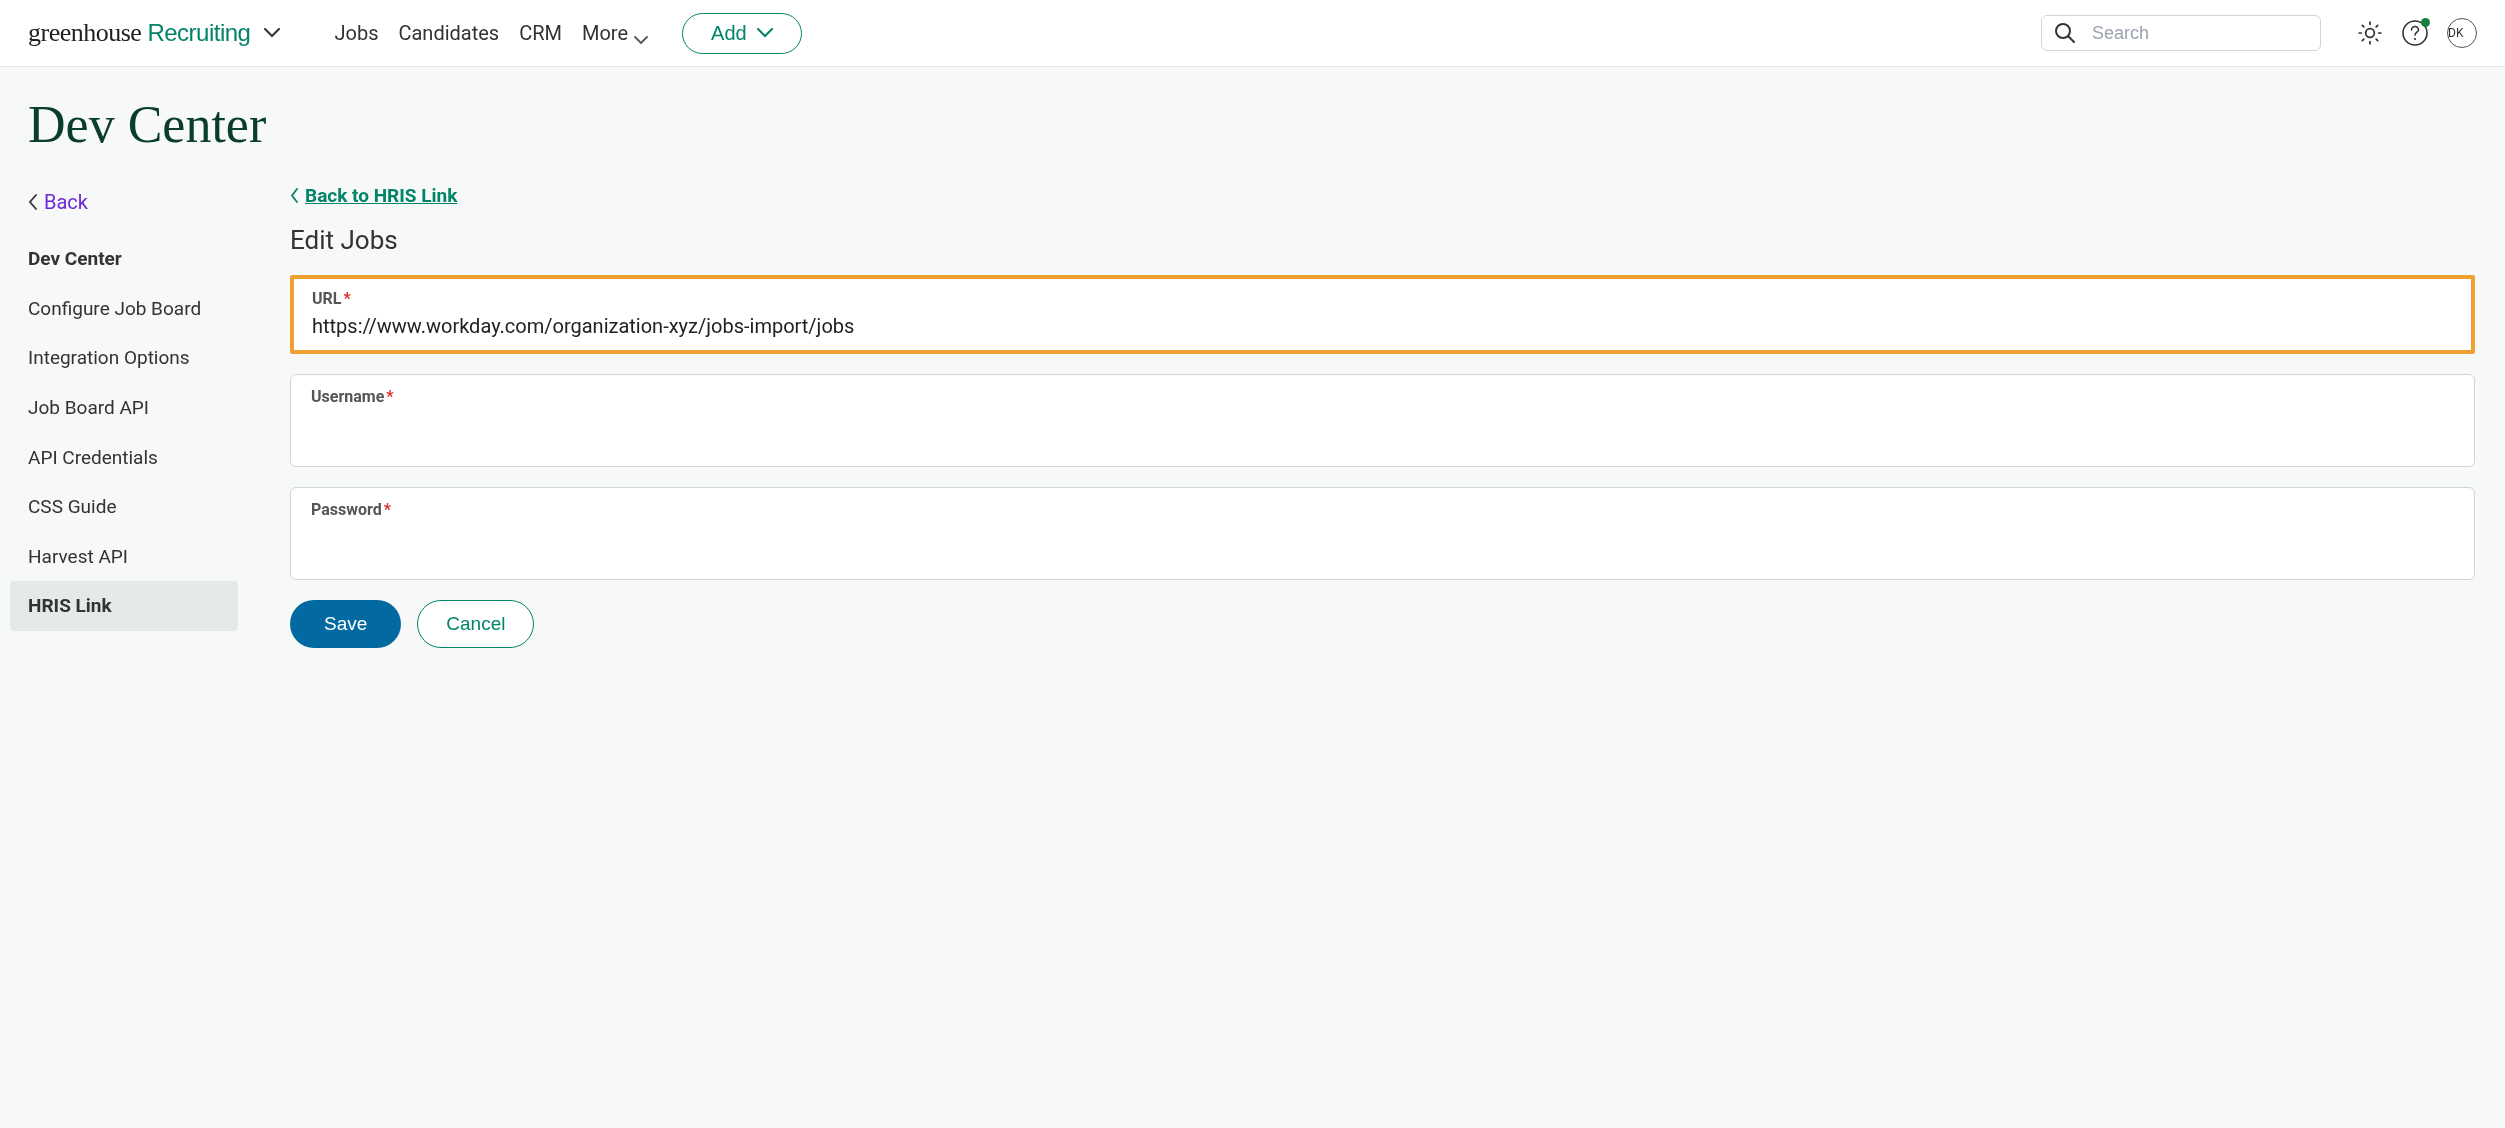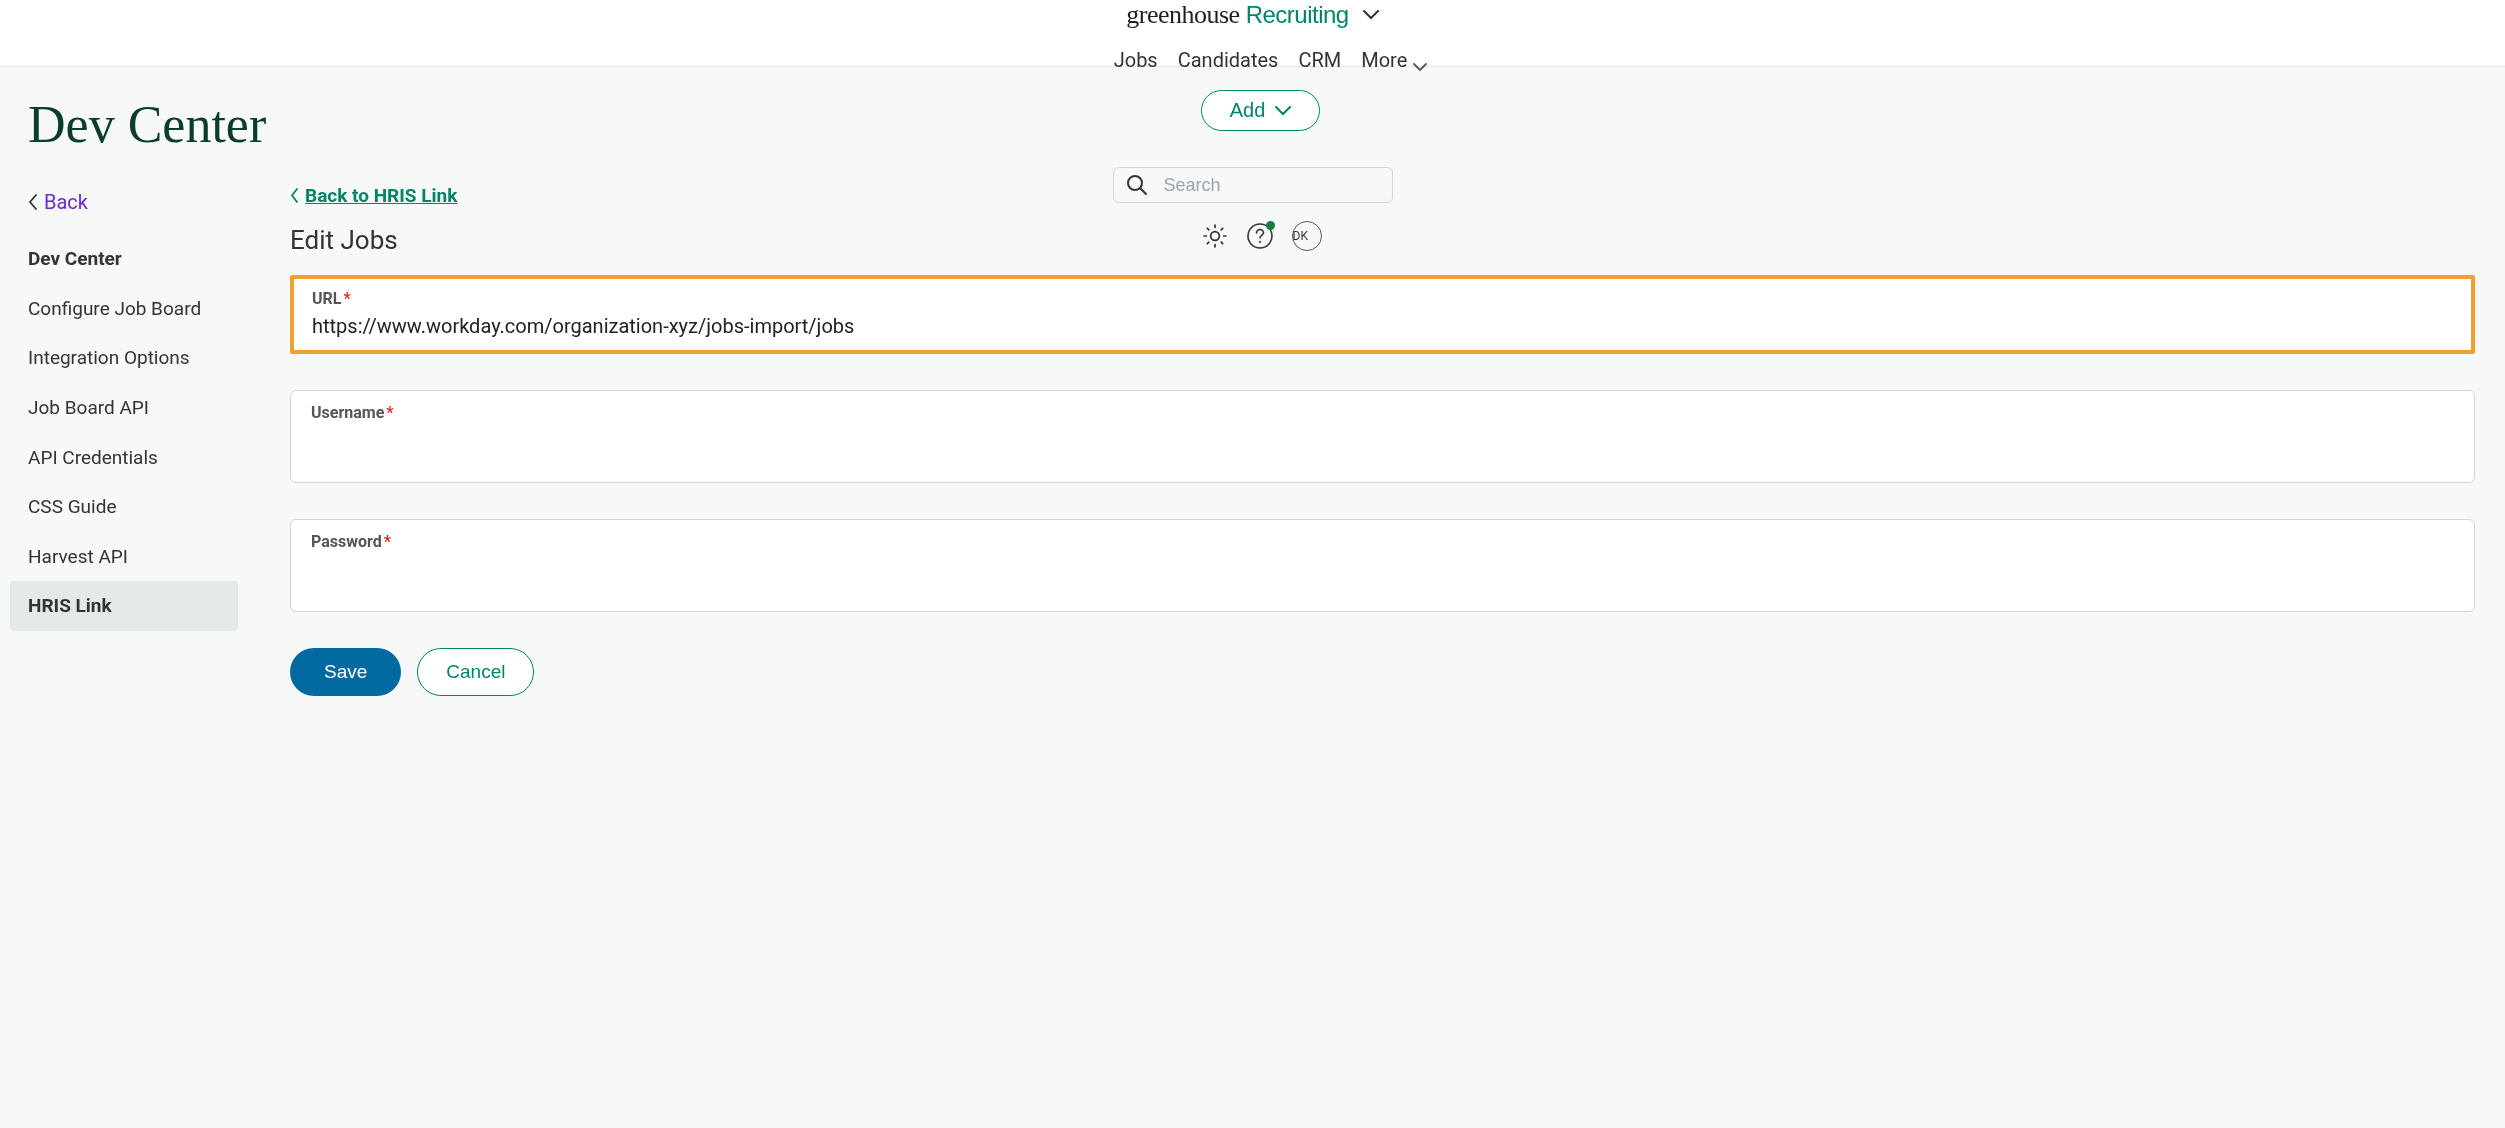--- a/index.html
+++ b/index.html
@@ -10,21 +10,20 @@
     }
     
     .topnav {
       background: #fff;
       border-bottom: 1px solid #e5e7eb;
       height: 67px;
       display: flex;
       align-items: center;
       padding: 0 28px;
       gap: 18px;
-      flex-direction: column;
     }
     .logo {
       font-family: Georgia, "Times New Roman", serif;
       font-size: 26px;
       letter-spacing: -0.5px;
       color: #1f1f1f;
       display: flex;
       align-items: center;
       gap: 6px;
     }
@@ -151,21 +150,21 @@
       font-size: 26px;
       color: #333;
       margin-bottom: 20px;
       font-weight: 400;
     }
     .field {
       background: #fff;
       border: 1px solid #d1d5db;
       border-radius: 6px;
       padding: 12px 20px 14px 20px;
-      margin-bottom: 36px;
+      margin-bottom: 20px;
     }
     .field.highlighted {
       border: 4px solid #f0a030;
       border-radius: 2px;
       padding: 10px 18px 12px 18px;
     }
     .field-label {
       font-size: 16px;
       font-weight: 700;
       color: #555;

